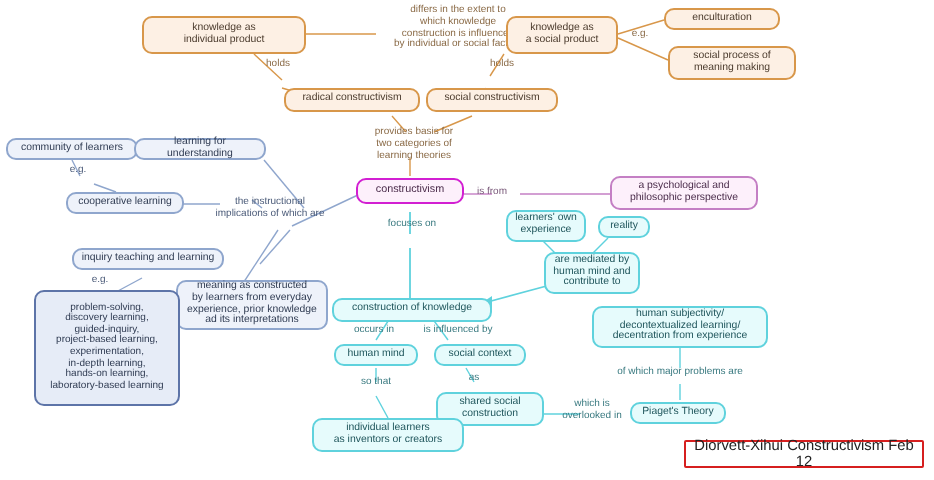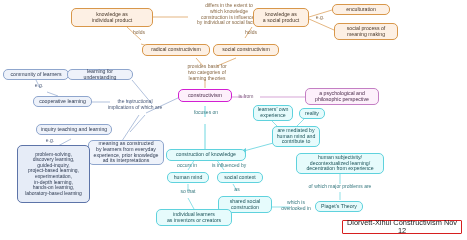--- a/index.html
+++ b/index.html
@@ -238,15 +238,15 @@
 
   <div class="node n-blue-strong" style="left:17px;top:145px;width:73px;height:58px;font-size:5.0px;">problem-solving,
 discovery learning,
 guided-inquiry,
 project-based learning,
 experimentation,
 in-depth learning,
 hands-on learning,
 laboratory-based learning</div>
 
-  <div class="node n-red" style="left:342px;top:220px;width:120px;height:14px;">Diorvett-Xihui Constructivism Nov 12</div>
+  <div class="node n-red" style="left:342px;top:220px;width:120px;height:14px;">Diorvett-Xihui Constructivism Feb 12</div>
 
 </div>
 
 </body></html>

